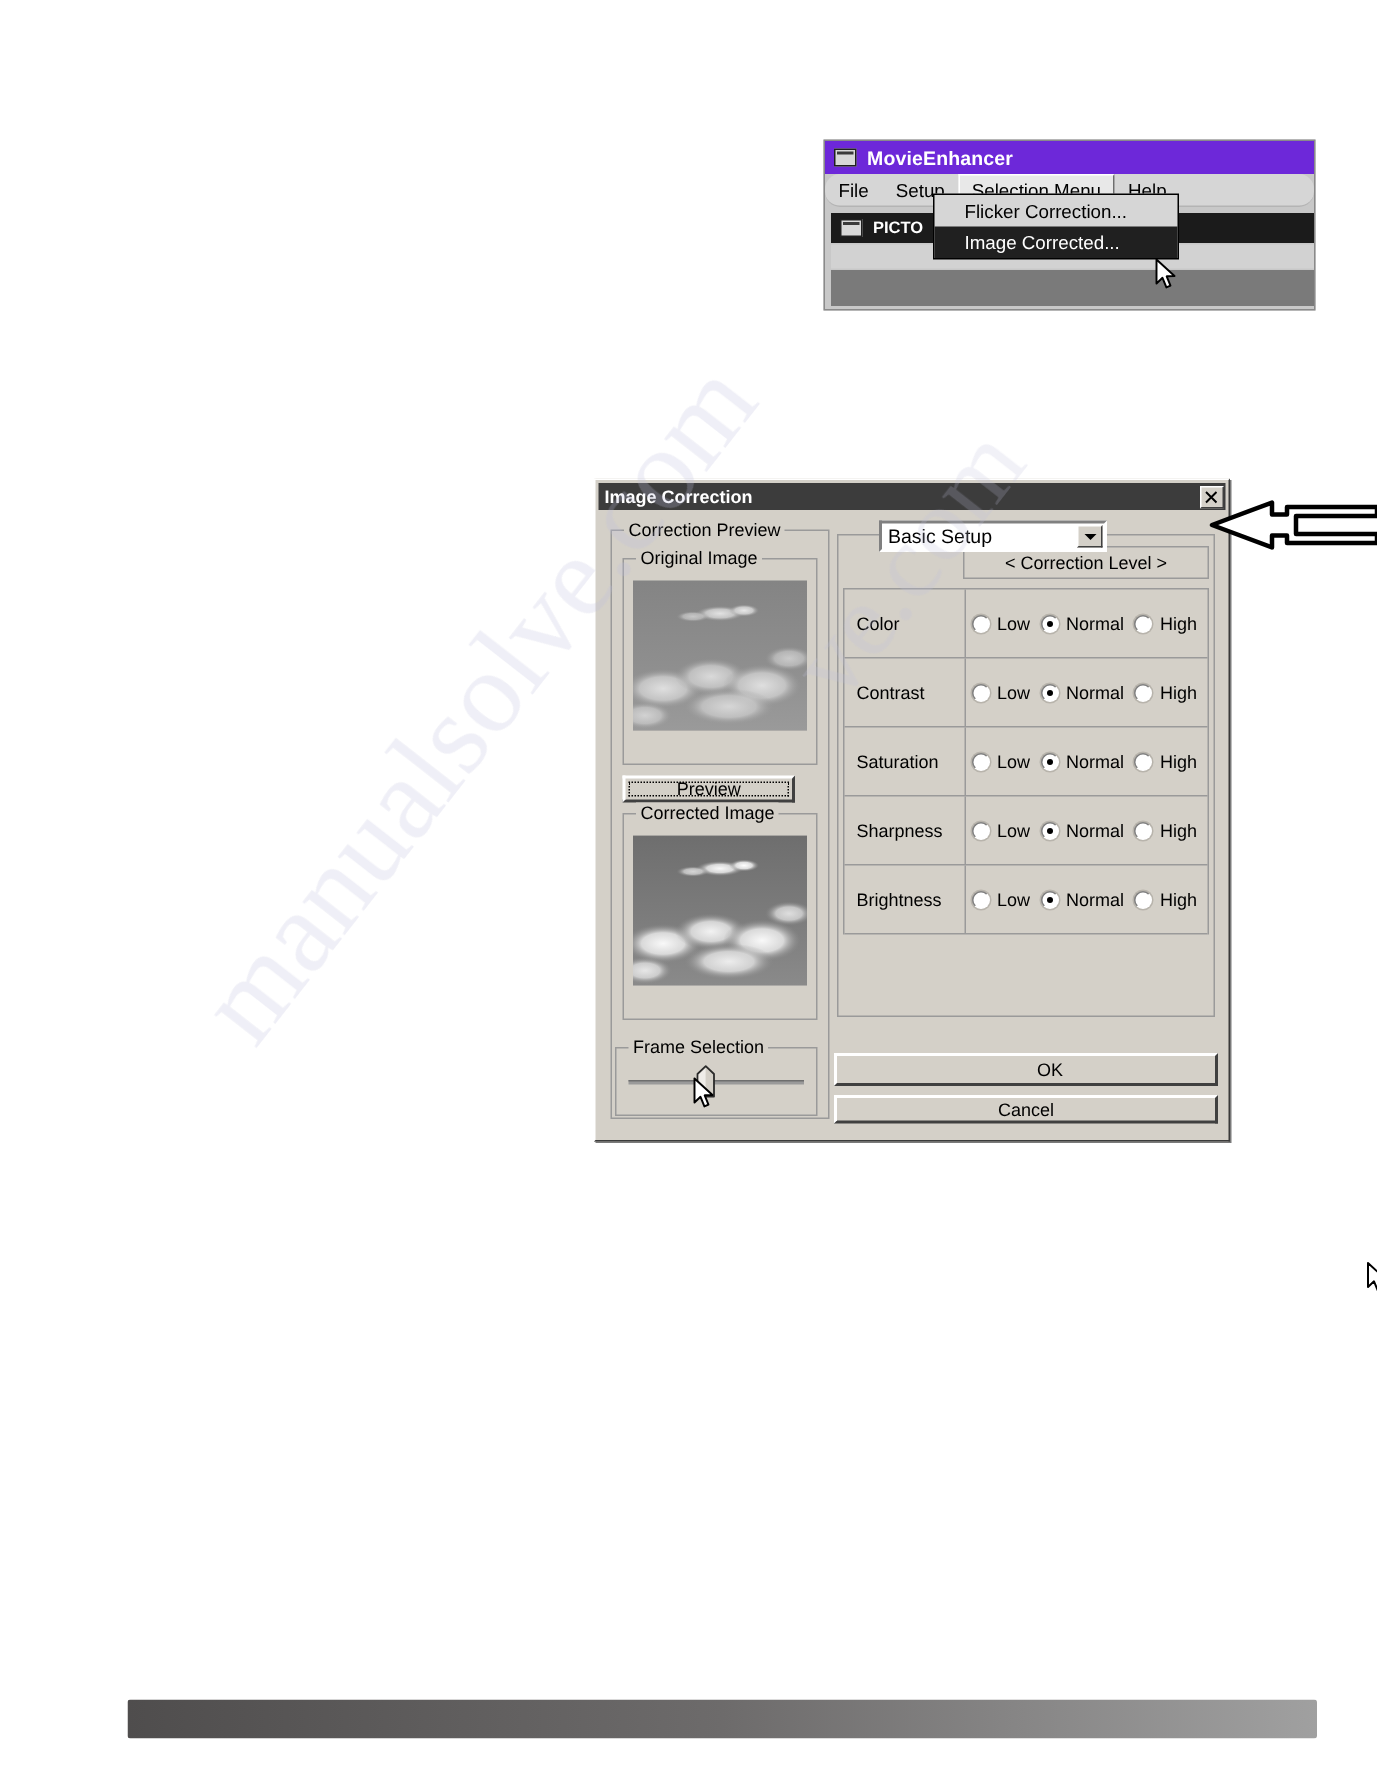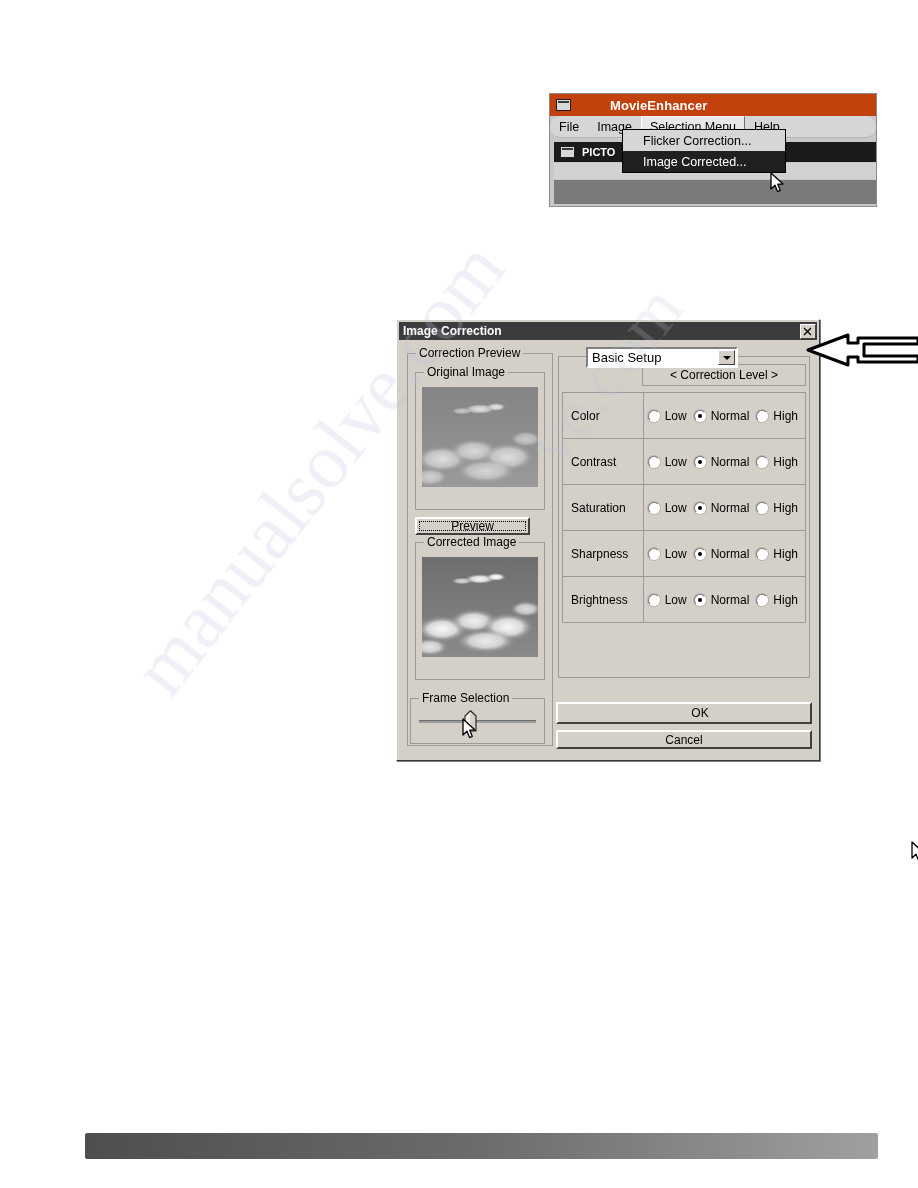--- a/index.html
+++ b/index.html
@@ -17,25 +17,24 @@
   #movie-window {
     position: absolute;
     left: 549px; top: 93px;
     width: 328px; height: 114px;
     background: #c8c8c8;
     border: 1px solid #8a8a8a;
     box-sizing: border-box;
   }
   #movie-titlebar {
     height: 22px;
-    background: #c2410c;
+    background: #6d28d9;
     display: flex; align-items: center;
     padding-left: 6px;
     box-sizing: border-box;
-    gap: 32px;
   }
   .title-glyph {
     width: 15px; height: 12px;
     background: #d8d8d8;
     border: 1px solid #202020;
     box-sizing: border-box;
     position: relative;
     margin-right: 7px;
     flex: none;
   }
@@ -353,21 +352,21 @@
 <body>
 
 <div id="movie-window">
   <div id="movie-titlebar">
     <span class="title-glyph"></span>
     <span id="movie-title-text">MovieEnhancer</span>
   </div>
 
   <div id="movie-menubar">
     <div class="menu-top-item">File</div>
-    <div class="menu-top-item">Image</div>
+    <div class="menu-top-item">Setup</div>
     <div class="menu-top-item open">Selection Menu</div>
     <div class="menu-top-item">Help</div>
   </div>
 
   <div id="movie-client">
     <div id="picto-bar">
       <span class="title-glyph"></span>
       <span id="picto-title-text">PICTO</span>
     </div>
     <div id="picto-toolbar"></div>

